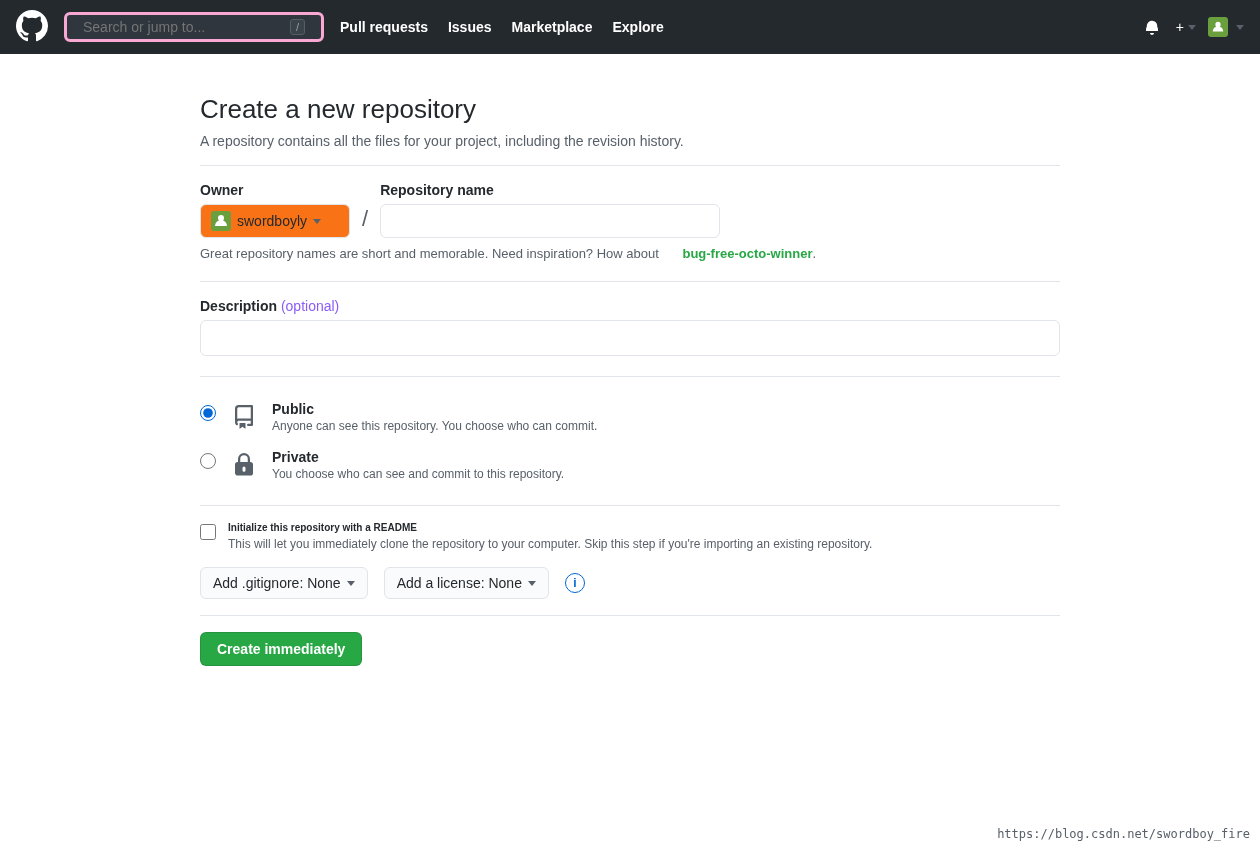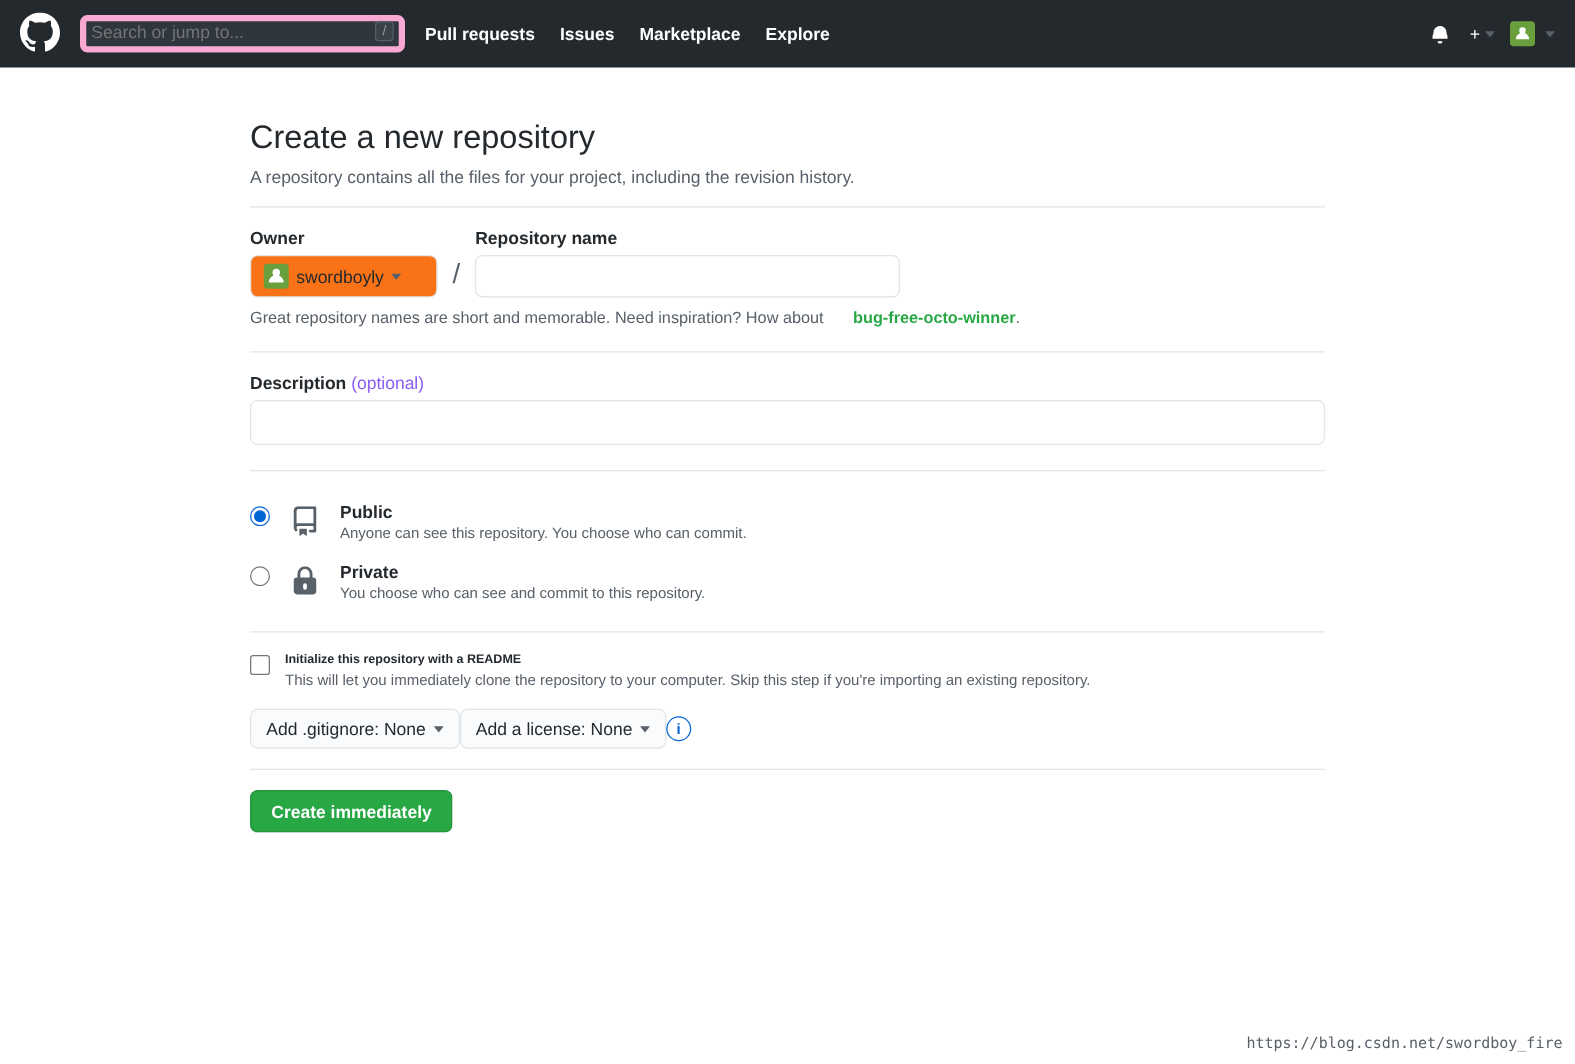--- a/index.html
+++ b/index.html
@@ -15,25 +15,25 @@
       gap: 16px;
     }
     .navbar-logo {
       color: #fff;
       flex-shrink: 0;
       cursor: pointer;
     }
     .navbar-logo svg { width: 32px; height: 32px; fill: #fff; }
     .navbar-search {
       display: flex;
-      align-items: flex-end;
+      align-items: flex-start;
       background: #2f363d;
-      border: 5px solid #f9a8d4;
-      border-radius: 6px;
-      padding: 4px 4px;
+      border: 3px solid #f9a8d4;
+      border-radius: 6px;
+      padding: 4px 16px;
       gap: 8px;
       flex: 0 0 260px;
       height: 30px;
     }
     .navbar-search input {
       background: transparent;
       border: none;
       outline: none;
       color: #959da5;
       font-size: 14px;
@@ -245,21 +245,21 @@
       flex-shrink: 0;
     }
     .checkbox-content { display: flex; flex-direction: column; gap: 4px; }
     .checkbox-label { font-size: 10px; font-weight: 600; color: #24292e; }
     .checkbox-desc { font-size: 12px; color: #586069; }
 
     
     .dropdown-row {
       display: flex;
       align-items: center;
-      gap: 0;
+      gap: 16px;
       margin: 16px 0;
     }
     .dropdown-btn {
       display: flex;
       align-items: center;
       gap: 6px;
       background: #fafbfc;
       border: 1px solid #e1e4e8;
       border-radius: 6px;
       padding: 5px 12px;

